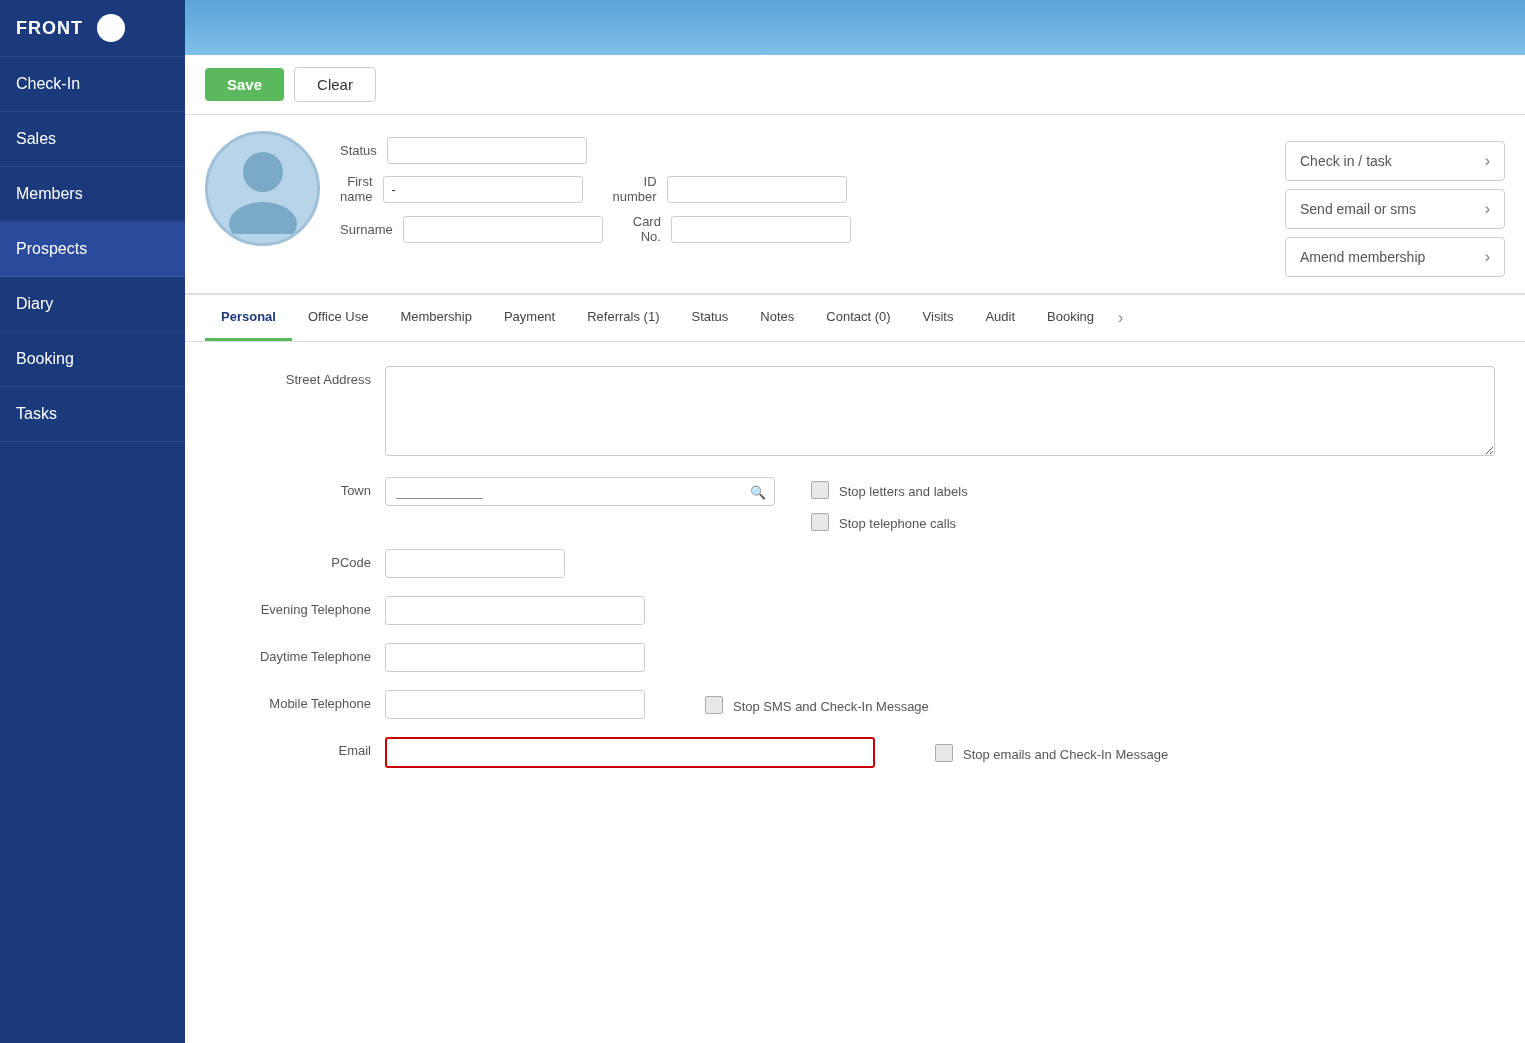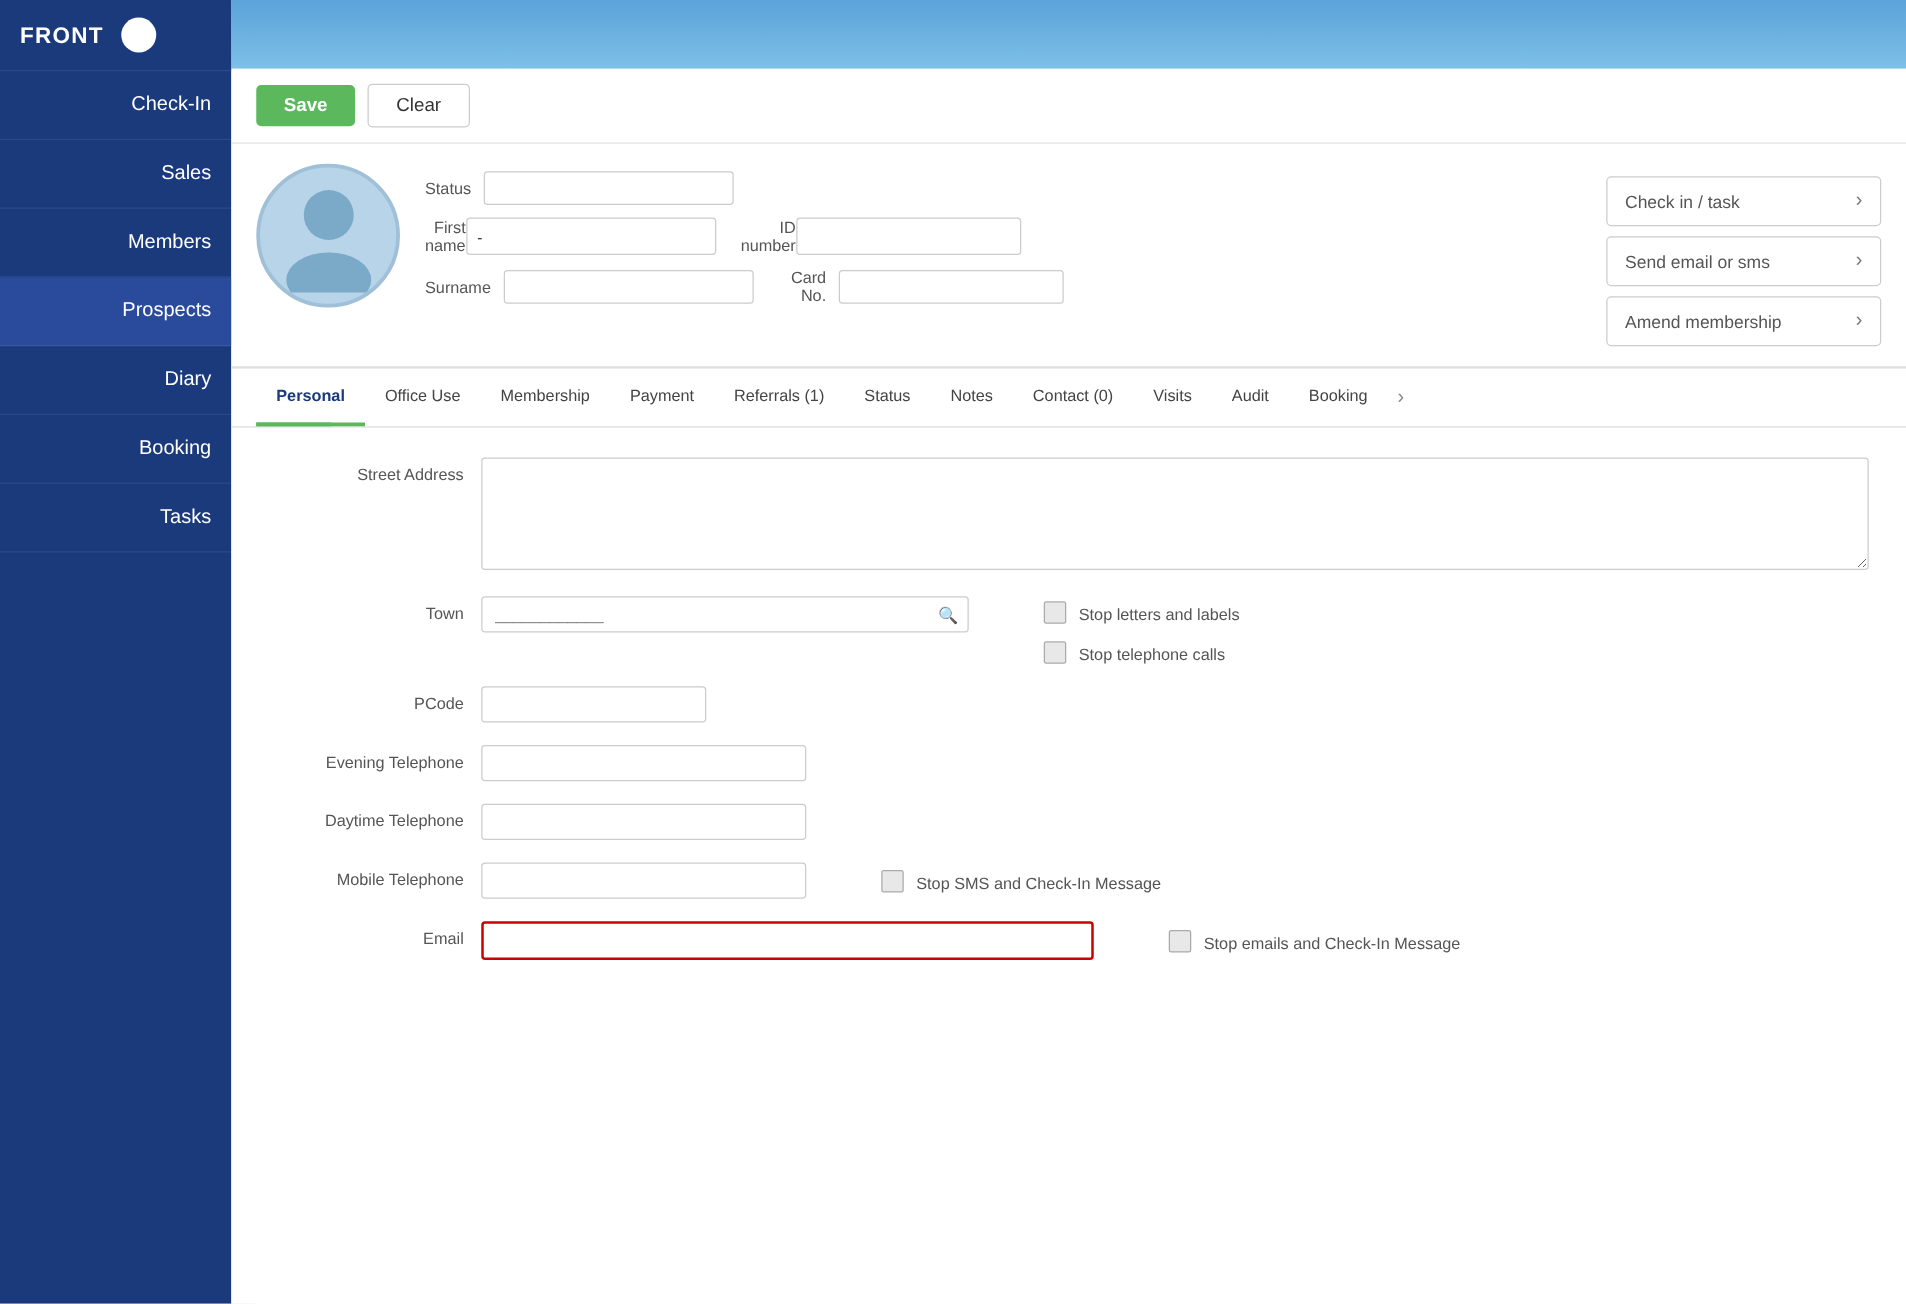--- a/index.html
+++ b/index.html
@@ -38,21 +38,20 @@
     .sidebar-nav {
       flex: 1;
     }
     .sidebar-item {
       padding: 18px 16px;
       color: white;
       font-size: 16px;
       font-weight: 500;
       cursor: pointer;
       border-bottom: 1px solid rgba(255,255,255,0.08);
-      text-align: right;
     }
     .sidebar-item.active { background: #2a4a9c; }
 
     
     .main {
       flex: 1;
       display: flex;
       flex-direction: column;
       overflow: hidden;
     }
@@ -348,21 +347,21 @@
       </svg>
     </div>
 
     <div style="flex:1; display:flex; flex-direction:column; gap:10px; padding-top:6px;">
 
       <div style="display:flex; align-items:center; gap:10px;">
         <span class="field-label">Status</span>
         <input class="field-input" style="width: 200px;" type="text" value="">
       </div>
 
-      <div style="display:flex; ">
+      <div style="display:flex; align-items:center; gap:10px;">
         <span class="field-label">First<br>name</span>
         <input class="field-input" style="width: 200px;" type="text" value="-">
         <span class="field-label" style="margin-left:20px;">ID<br>number</span>
         <input class="field-input" style="width: 180px;" type="text" value="">
       </div>
 
       <div style="display:flex; align-items:center; gap:10px;">
         <span class="field-label">Surname</span>
         <input class="field-input" style="width: 200px;" type="text" value="">
         <span class="field-label" style="margin-left:20px;">Card<br>No.</span>
@@ -429,21 +428,21 @@
       <label class="form-label">Street Address</label>
       <div class="form-two-col" style="flex:1;">
         <div class="form-col-left">
           <textarea class="input-text" style=""></textarea>
         </div>
       </div>
     </div>
 
     <div class="form-row">
       <label class="form-label">Town</label>
-      <div style="display:flex; align-items:flex-start; gap:60px; flex:1;">
+      <div style="display:flex; align-items:flex-start; gap:36px; flex:1;">
         <div class="search-wrapper" style="width:390px;">
           <input class="input-text input-search" type="text" style="padding-right: 30px; color: rgb(170, 170, 170);" placeholder="____________">
           <span class="search-icon-inner">🔍</span>
         </div>
         <div class="checkbox-area" style="margin-left:0;">
           <div class="checkbox-row">
             <div class="checkbox-box"></div>
             <span class="checkbox-label">Stop letters and labels</span>
           </div>
           <div class="checkbox-row">

